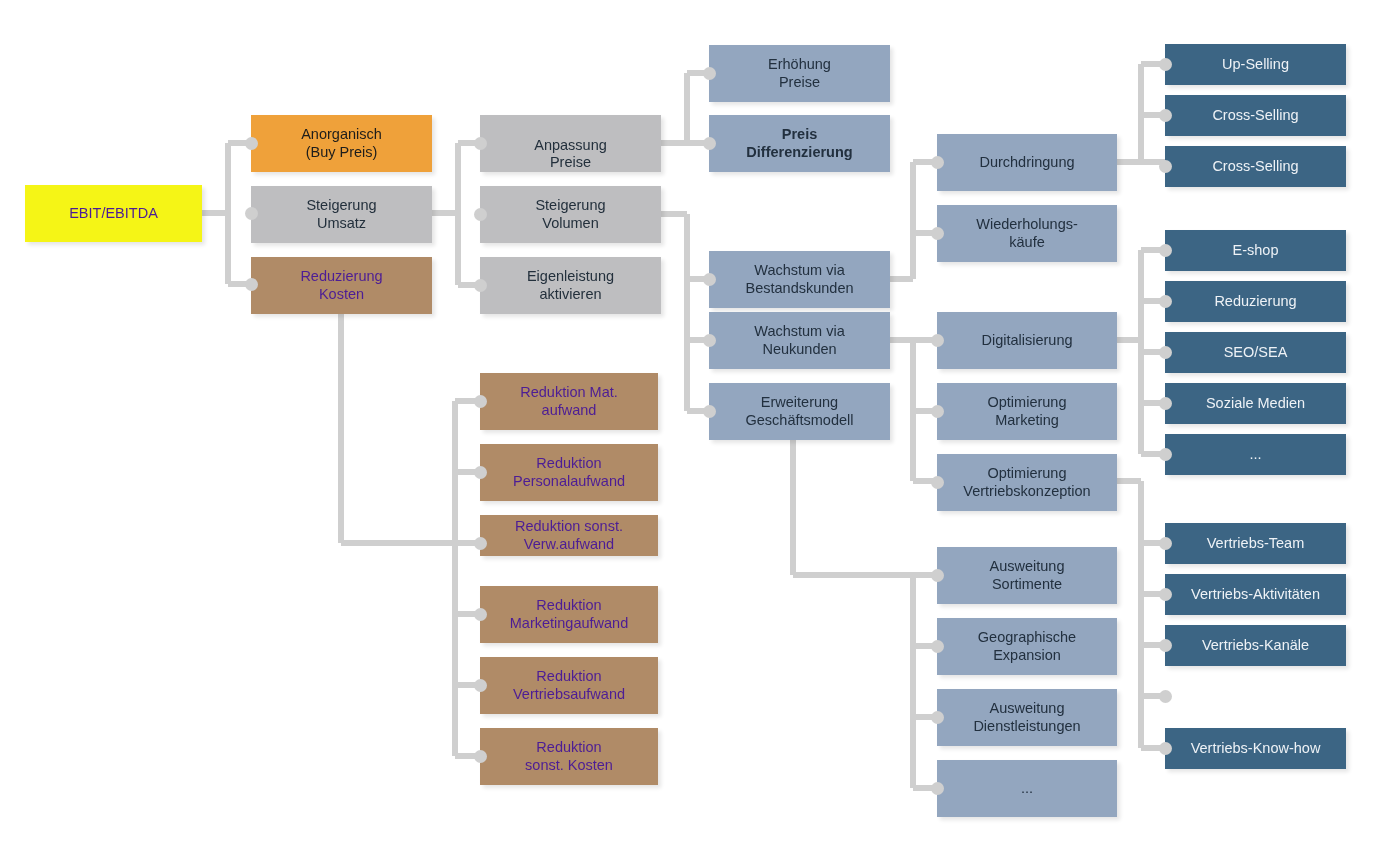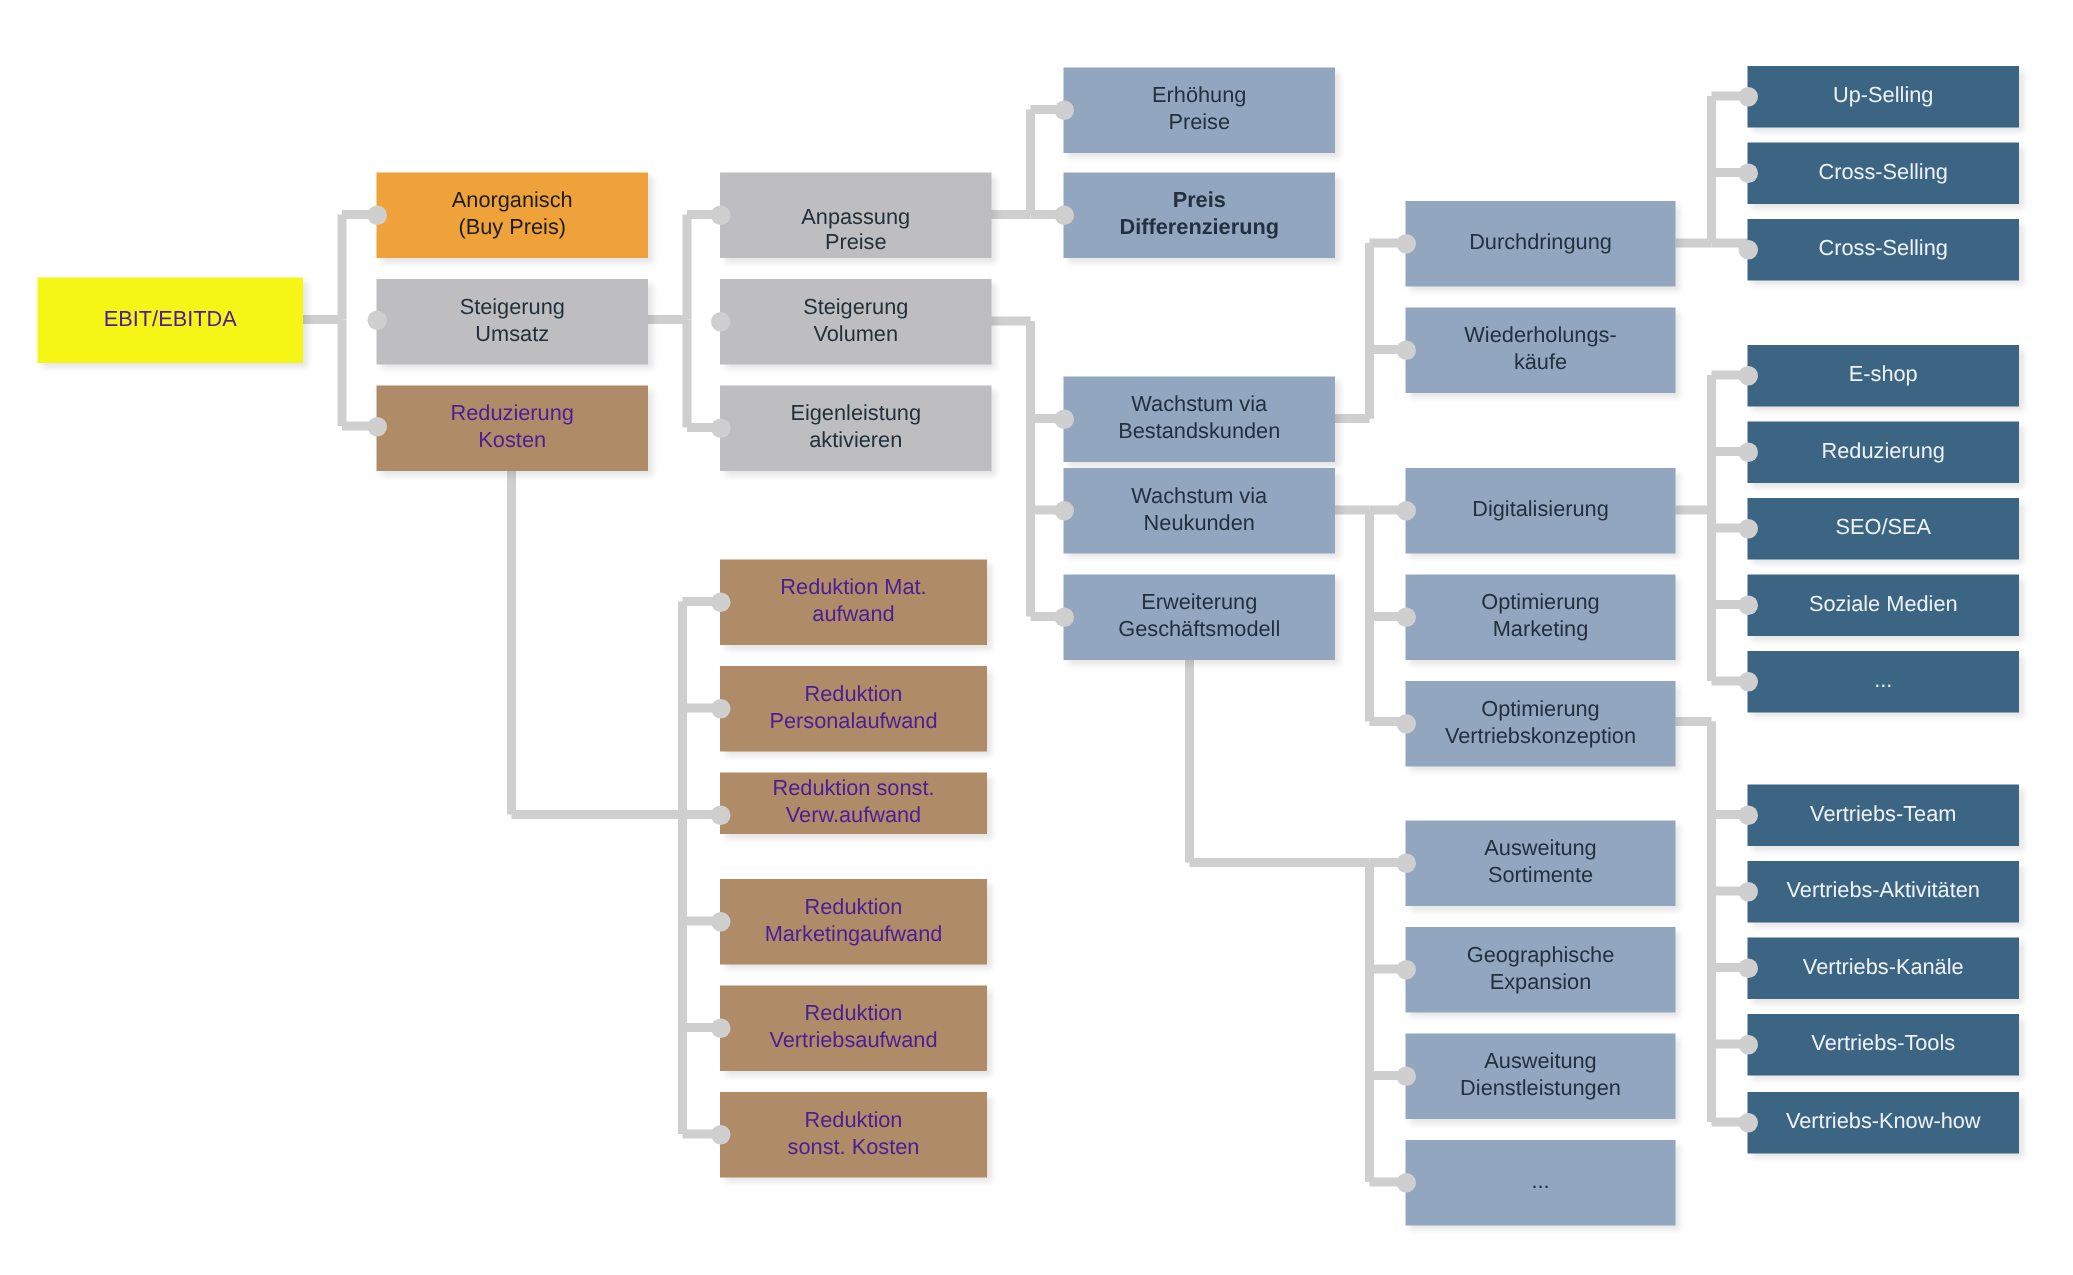--- a/index.html
+++ b/index.html
@@ -327,23 +327,20 @@
   <div class="node c-dark" style="left:1165px;top:574px;width:181px;height:41px;">
     <span>Vertriebs-Aktivitäten</span>
   </div>
   <div class="dot" style="left:1159px;top:588px;"></div>
 
   <div class="node c-dark" style="left:1165px;top:625px;width:181px;height:41px;">
     <span>Vertriebs-Kanäle</span>
   </div>
   <div class="dot" style="left:1159px;top:639px;"></div>
 
-  <div class="node c-dark" style="left:1165px;top:676px;width:181px;height:41px;">
-    <span>Vertriebs-Tools</span>
-  </div>
   <div class="dot" style="left:1159px;top:690px;"></div>
 
   <div class="node c-dark" style="left:1165px;top:728px;width:181px;height:41px;">
     <span>Vertriebs-Know-how</span>
   </div>
   <div class="dot" style="left:1159px;top:742px;"></div>
 
 </div>
 
 </body></html>

